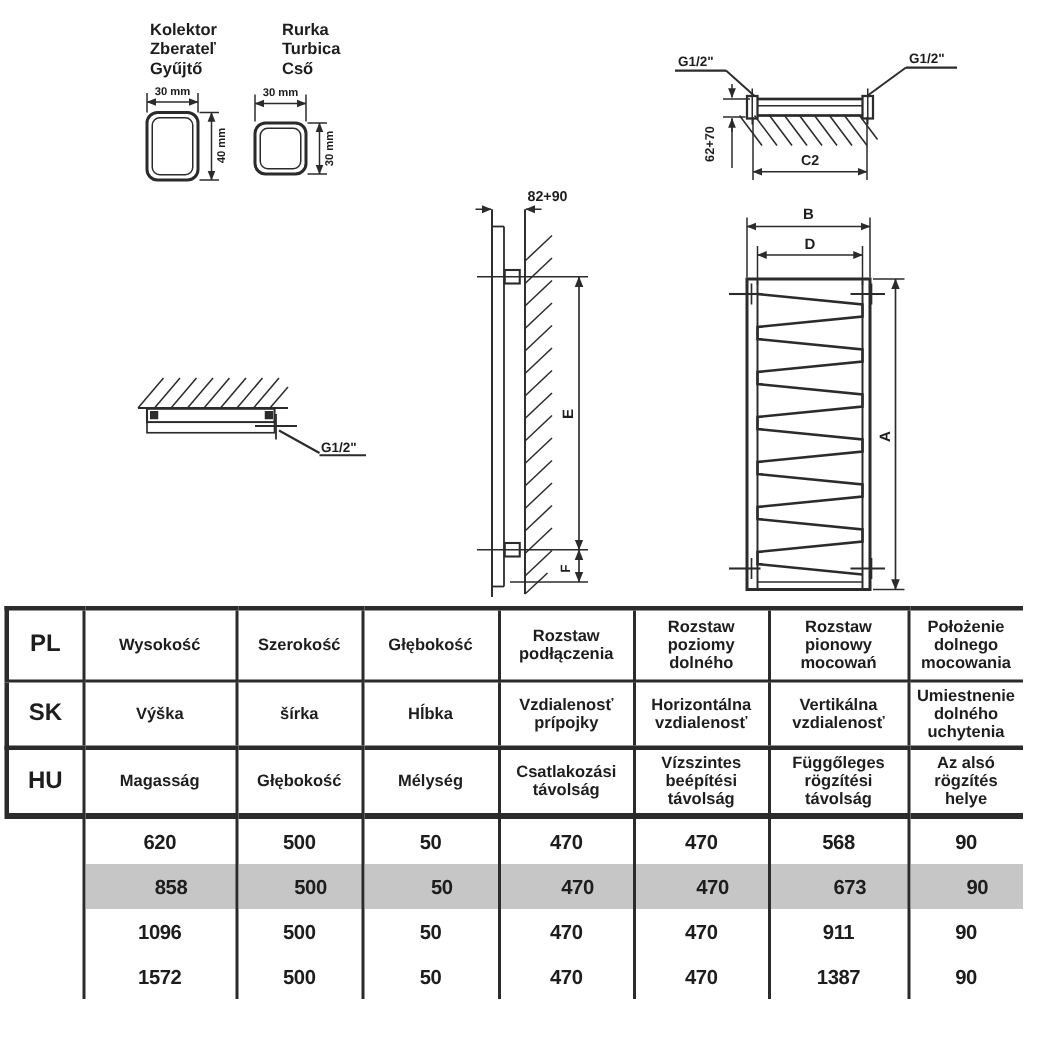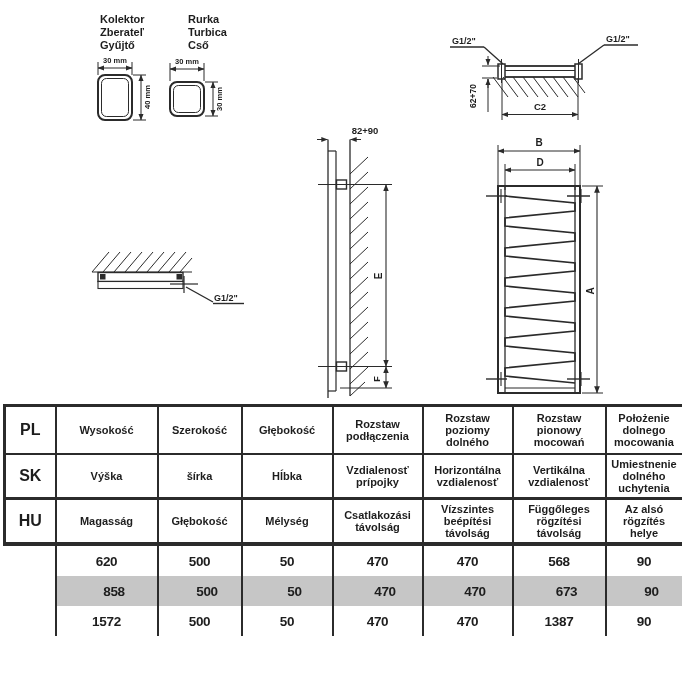--- a/index.html
+++ b/index.html
@@ -272,20 +272,30 @@
         <td>858</td>
         <td>500</td>
         <td>50</td>
         <td>470</td>
         <td>470</td>
         <td>673</td>
         <td>90</td>
       </tr>
       <tr class="data">
         <td></td>
+        <td>1096</td>
+        <td>500</td>
+        <td>50</td>
+        <td>470</td>
+        <td>470</td>
+        <td>911</td>
+        <td>90</td>
+      </tr>
+      <tr class="data">
+        <td></td>
         <td>1572</td>
         <td>500</td>
         <td>50</td>
         <td>470</td>
         <td>470</td>
         <td>1387</td>
         <td>90</td>
       </tr>
     </tbody>
   </table>

